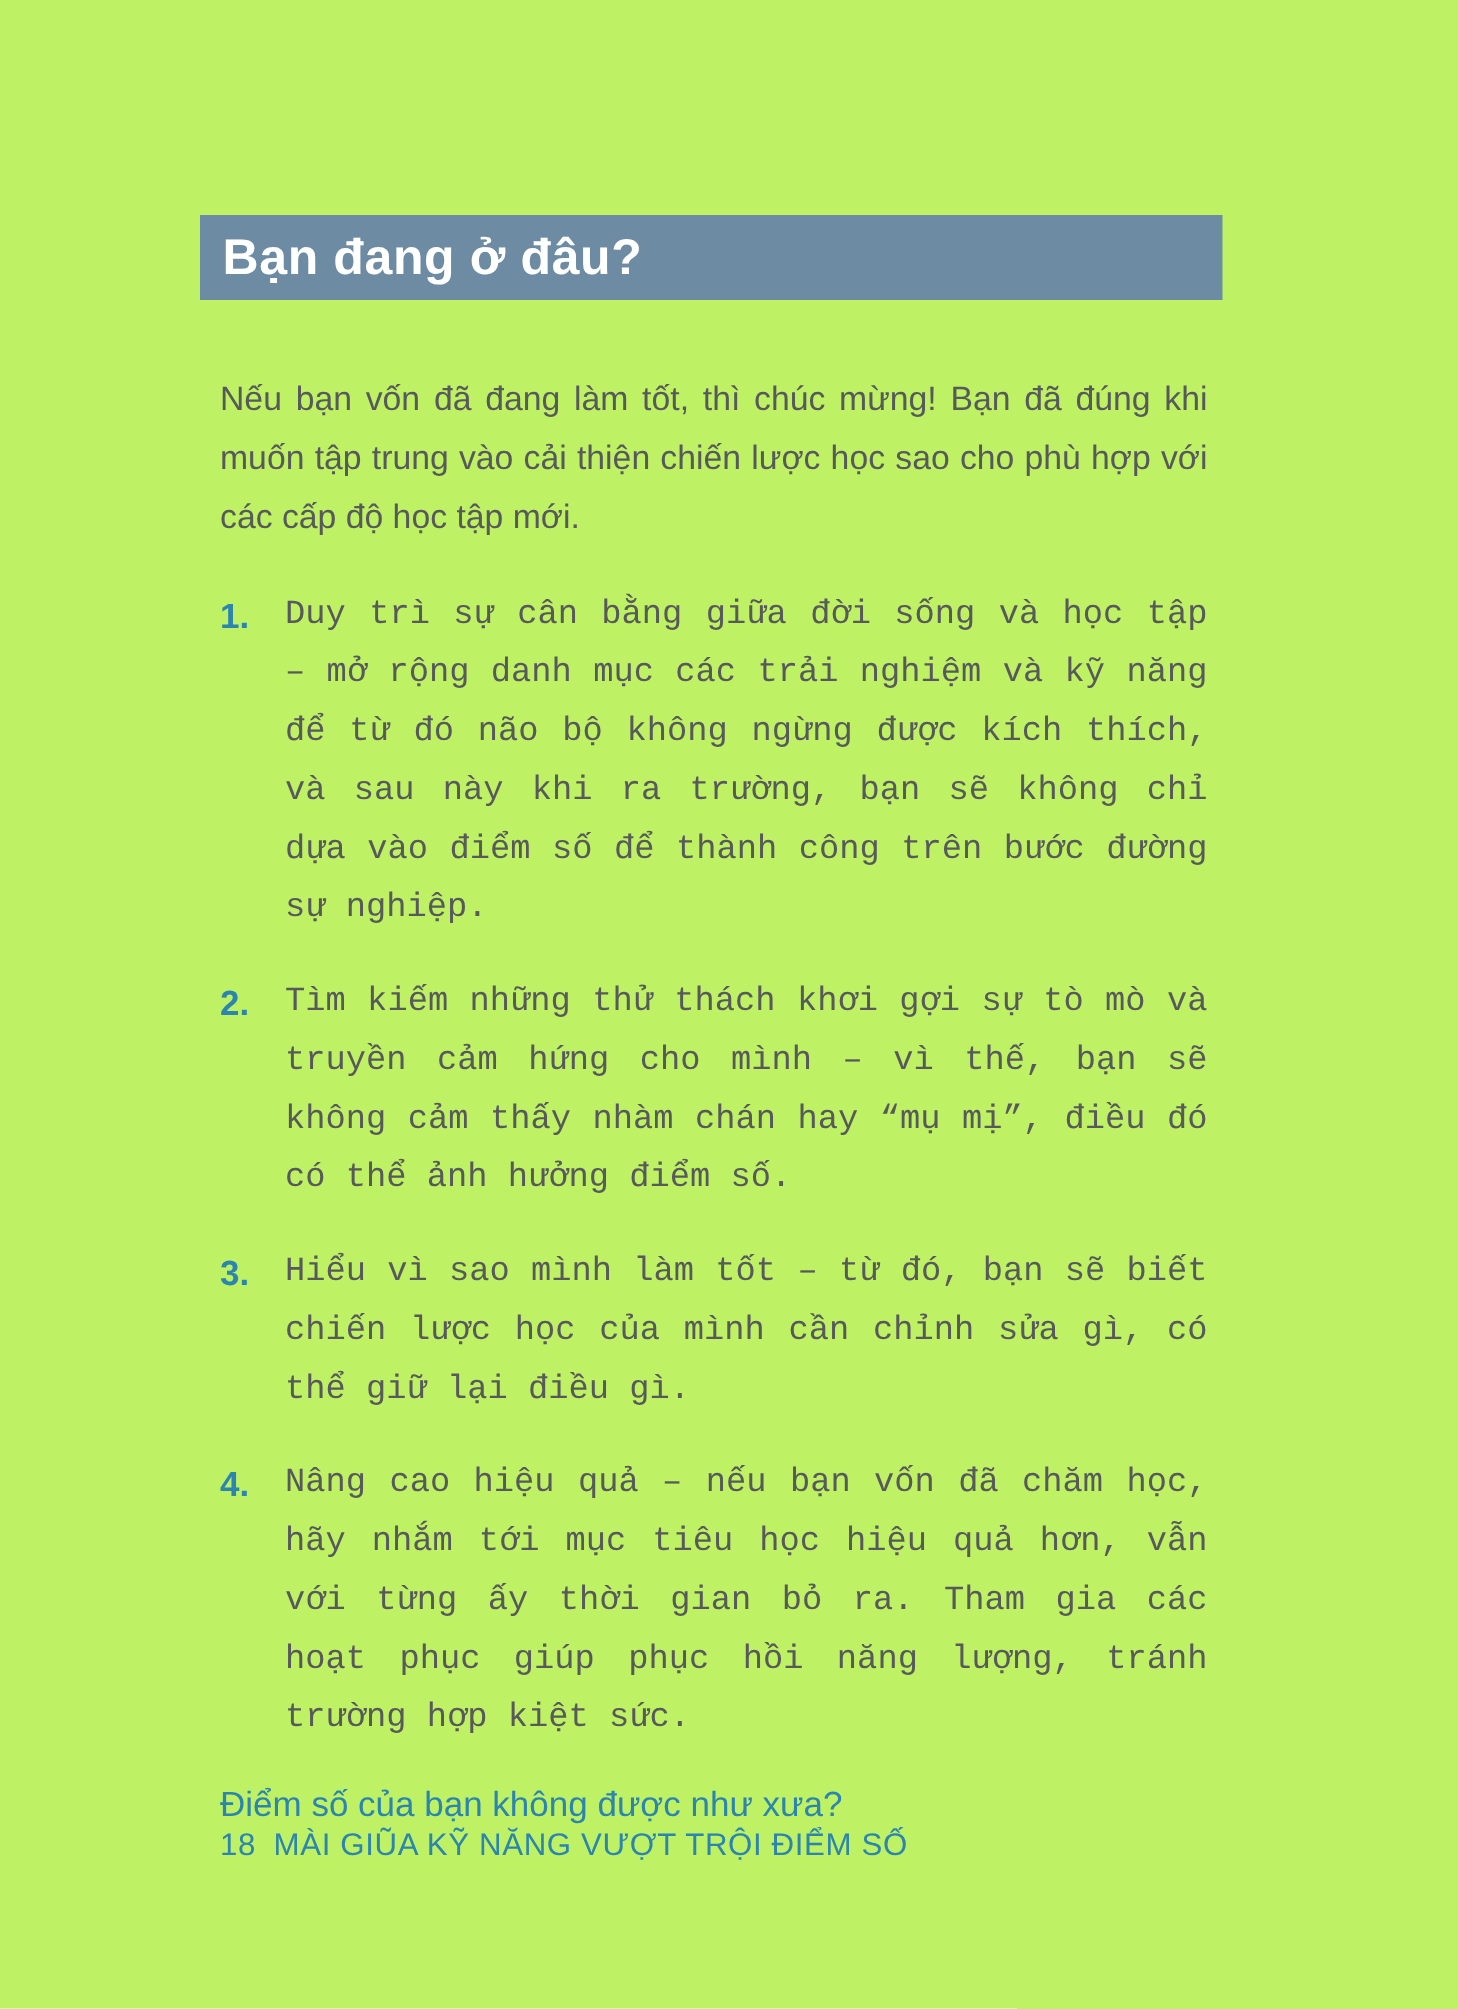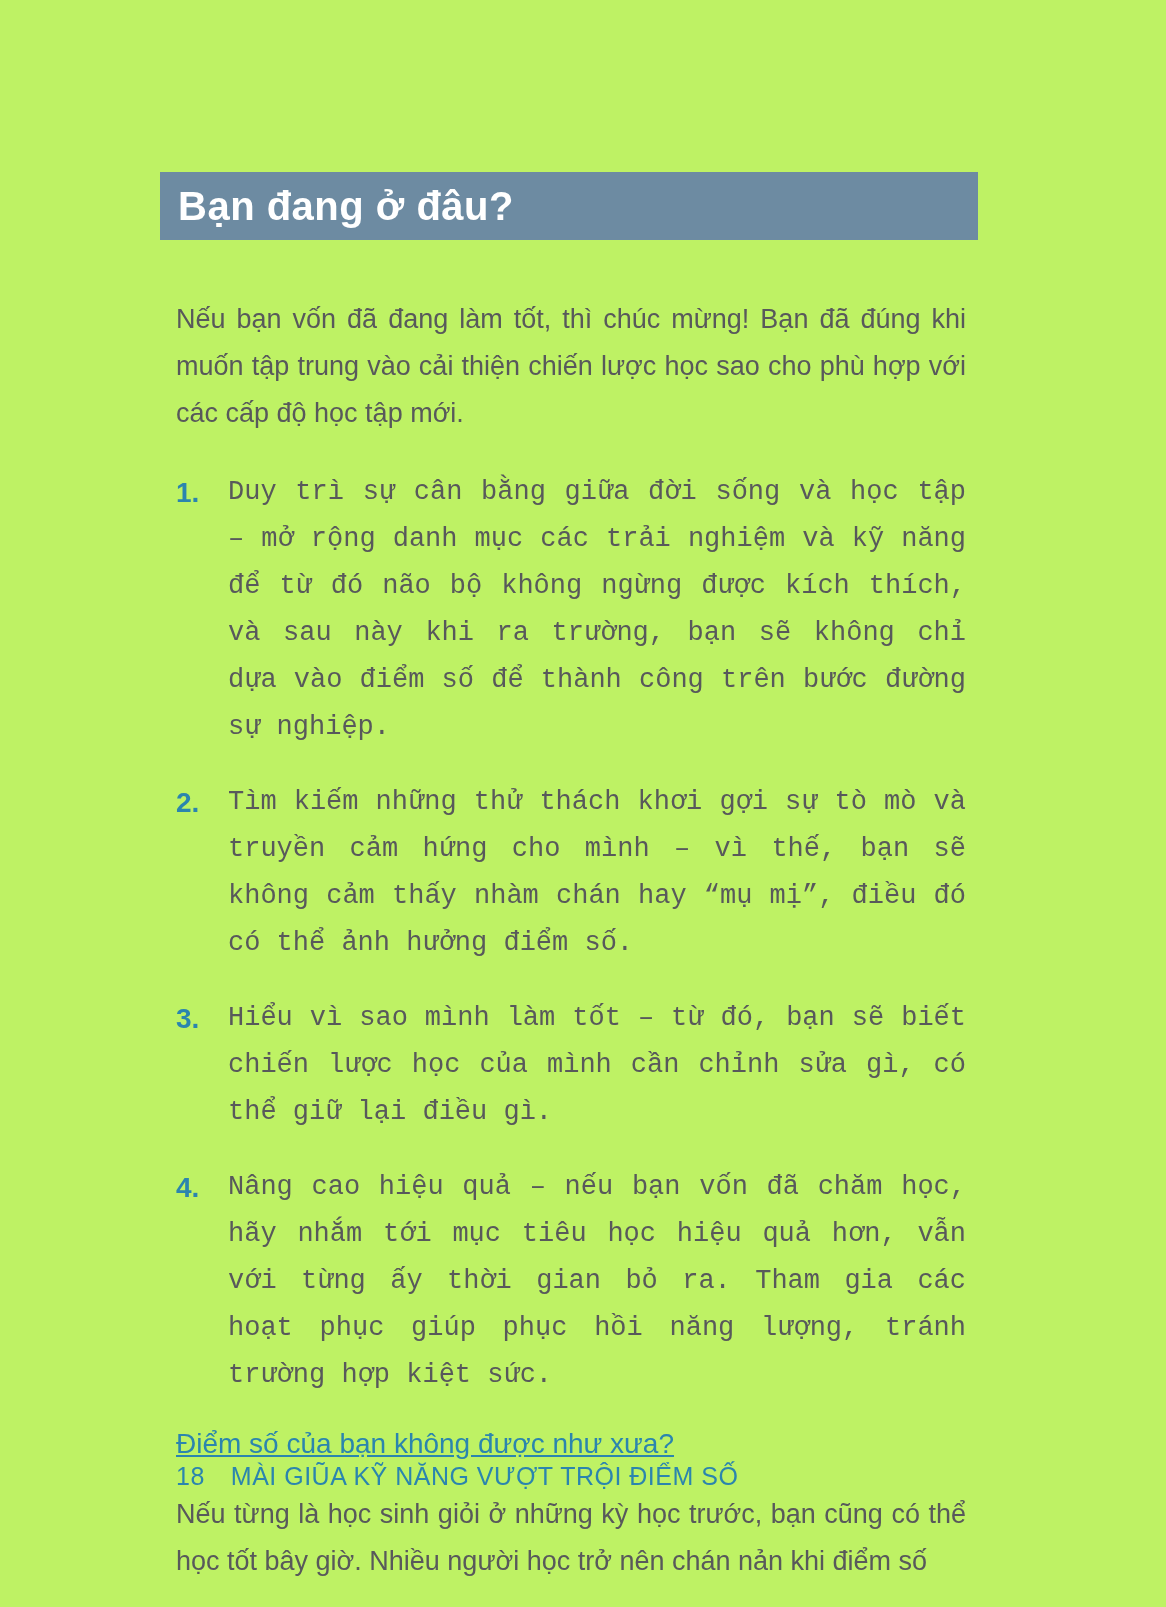--- a/index.html
+++ b/index.html
@@ -43,21 +43,20 @@
     }
     .subheading {
       color: #2b85ae;
       font-size: 28px;
       line-height: 34px;
       font-weight: normal;
       margin: 0 0 30px 0;
     }
     .subheading.second {
       margin-top: 25px;
-      text-decoration: underline;
     }
     p.body {
       text-align: justify;
       margin: 4px 0 32px 0;
     }
     p.intro {
       margin: 0 0 32px 0;
     }
     .tips-list {
       margin: 0 0 10px 0;
@@ -82,21 +81,21 @@
       position: absolute;
       left: 176px;
       top: 1462px;
       display: flex;
       align-items: baseline;
       color: #2b85ae;
       font-size: 25px;
       letter-spacing: 0.5px;
     }
     .footer .page-number {
-      margin-right: 26px;
+      margin-right: 14px;
     }
   </style>
 </head>
 <body>
 
 <div class="page">
 
   <div class="banner">
     <span class="banner-title">Bạn đang ở đâu?</span>
   </div>
@@ -126,21 +125,20 @@
 
       <div class="tip">
         <span class="tip-number">4.</span>
         <span class="tip-text">Nâng cao hiệu quả – nếu bạn vốn đã chăm học, hãy nhắm tới mục tiêu học hiệu quả hơn, vẫn với từng ấy thời gian bỏ ra. Tham gia các hoạt phục giúp phục hồi năng lượng, tránh trường hợp kiệt sức.</span>
       </div>
 
     </div>
 
     <h2 class="subheading second">Điểm số của bạn không được như xưa?</h2>
 
-    <p class="body">Nếu từng là học sinh giỏi ở những kỳ học trước, bạn cũng có thể học tốt bây giờ. Nhiều người học trở nên chán nản khi điểm số</p>
 
   </div>
 
   <div class="footer">
     <span class="page-number">18</span>
     <span class="book-title">MÀI GIŨA KỸ NĂNG VƯỢT TRỘI ĐIỂM SỐ</span>
   </div>
 
 </div>
 

